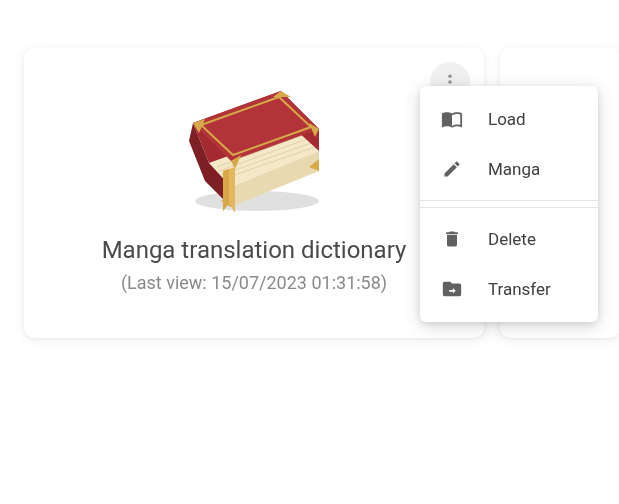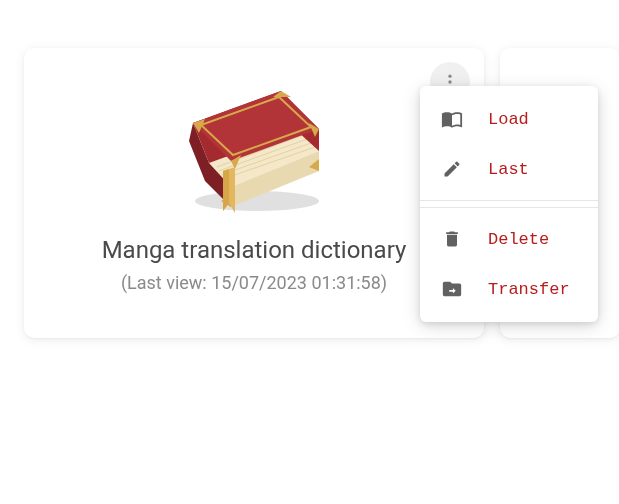--- a/index.html
+++ b/index.html
@@ -92,23 +92,22 @@
     height: 24px;
     flex: 0 0 24px;
     display: flex;
     align-items: center;
     justify-content: center;
     color: #616161;
   }
 
   .menu-label {
     font-size: 17px;
-    color: #b91c1c;
+    color: #404040;
     font-weight: 400;
-    font-family: Liberation Mono, monospace;
   }
 
   .menu-divider {
     height: 1px;
     background: #e6e6e6;
     margin: 6px 0;
   }
 
   
   .card-peek {
@@ -187,21 +186,21 @@
     </span>
     <span class="menu-label">Load</span>
   </div>
 
   <div class="menu-item">
     <span class="menu-icon">
       <svg width="20" height="20" viewBox="0 0 24 24" fill="#616161">
         <path d="M3 17.25V21h3.75L17.81 9.94l-3.75-3.75L3 17.25zM20.71 7.04a1 1 0 0 0 0-1.41l-2.34-2.34a1 1 0 0 0-1.41 0l-1.83 1.83 3.75 3.75 1.83-1.83z"></path>
       </svg>
     </span>
-    <span class="menu-label">Last</span>
+    <span class="menu-label">Manga</span>
   </div>
 
   <div class="menu-divider"></div>
 
 
 
   <div class="menu-divider"></div>
 
   <div class="menu-item">
     <span class="menu-icon">

